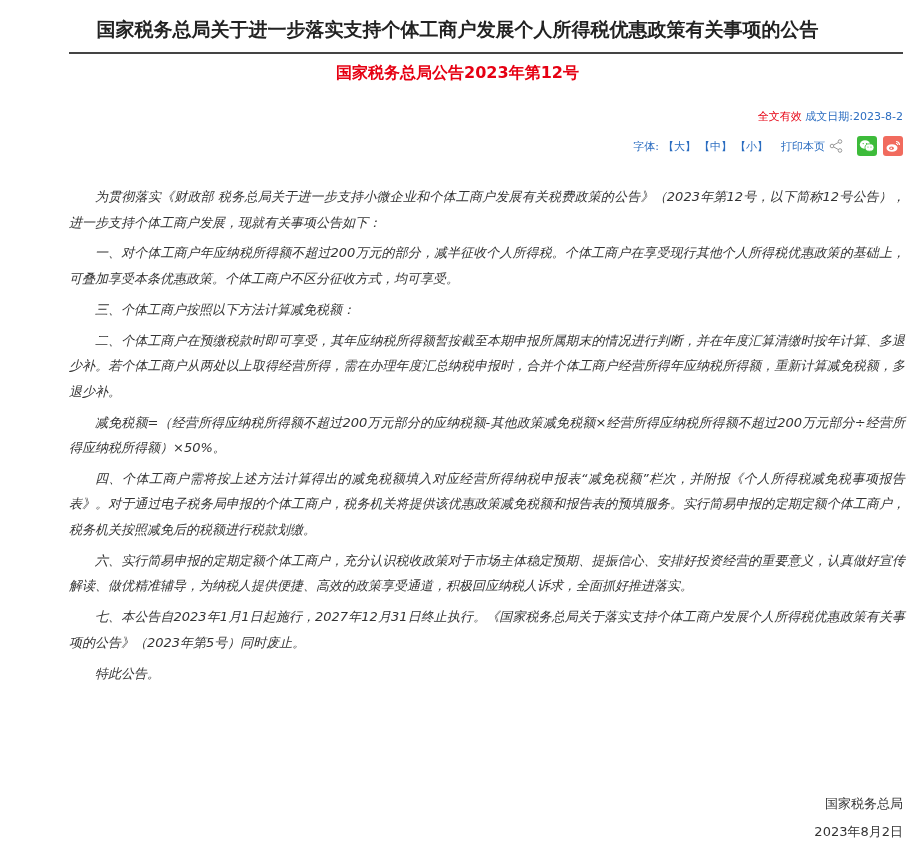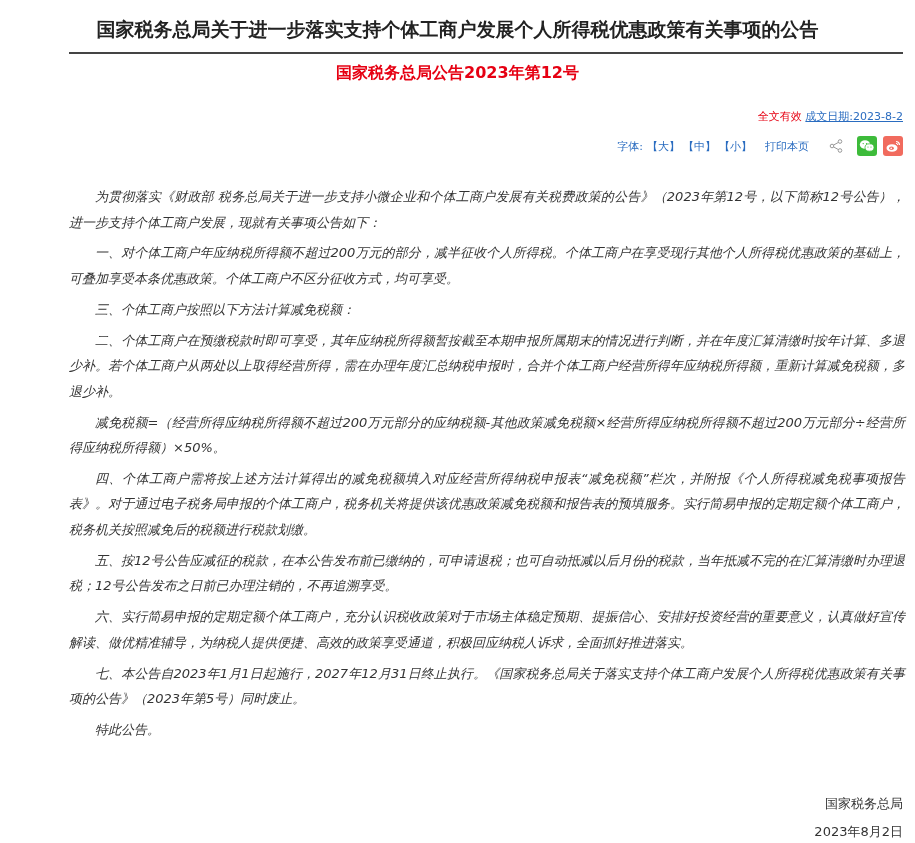--- a/index.html
+++ b/index.html
@@ -54,36 +54,35 @@
       font-size: 11px;
       line-height: 16px;
       white-space: nowrap;
     }
     .meta-row .validity {
       color: #e60012;
       margin-right: 0;
     }
     .meta-row .date {
       color: #2a6cc0;
-      text-decoration: underline;
     }
     .tools-row {
       position: absolute;
       right: 12px;
       top: 134px;
       height: 24px;
       display: flex;
       align-items: center;
       font-size: 11px;
       color: #2a6cc0;
       white-space: nowrap;
     }
     .tools-row .label { margin-right: 4px; }
     .tools-row .size-btn { cursor: pointer; margin-right: 3px; }
-    .tools-row .print-btn { cursor: pointer; margin-left: 10px; margin-right: 20px; }
+    .tools-row .print-btn { cursor: pointer; margin-left: 10px; margin-right: 4px; }
     .share-icon {
       width: 14px;
       height: 14px;
       margin-right: 8px;
       display: inline-block;
     }
     .social-btn {
       width: 20px;
       height: 20px;
       border-radius: 3px;
@@ -168,21 +167,20 @@
   </span>
 </div>
 
 <div class="content">
   <p>为贯彻落实《财政部 税务总局关于进一步支持小微企业和个体工商户发展有关税费政策的公告》（2023年第12号，以下简称12号公告），进一步支持个体工商户发展，现就有关事项公告如下：</p>
   <p>一、对个体工商户年应纳税所得额不超过200万元的部分，减半征收个人所得税。个体工商户在享受现行其他个人所得税优惠政策的基础上，可叠加享受本条优惠政策。个体工商户不区分征收方式，均可享受。</p>
   <p>三、个体工商户按照以下方法计算减免税额：</p>
   <p>二、个体工商户在预缴税款时即可享受，其年应纳税所得额暂按截至本期申报所属期末的情况进行判断，并在年度汇算清缴时按年计算、多退少补。若个体工商户从两处以上取得经营所得，需在办理年度汇总纳税申报时，合并个体工商户经营所得年应纳税所得额，重新计算减免税额，多退少补。</p>
   <p>减免税额=（经营所得应纳税所得额不超过200万元部分的应纳税额-其他政策减免税额×经营所得应纳税所得额不超过200万元部分÷经营所得应纳税所得额）×50%。</p>
   <p>四、个体工商户需将按上述方法计算得出的减免税额填入对应经营所得纳税申报表“减免税额”栏次，并附报《个人所得税减免税事项报告表》。对于通过电子税务局申报的个体工商户，税务机关将提供该优惠政策减免税额和报告表的预填服务。实行简易申报的定期定额个体工商户，税务机关按照减免后的税额进行税款划缴。</p>
-  <p>五、按12号公告应减征的税款，在本公告发布前已缴纳的，可申请退税；也可自动抵减以后月份的税款，当年抵减不完的在汇算清缴时办理退税；12号公告发布之日前已办理注销的，不再追溯享受。</p>
   <p>六、实行简易申报的定期定额个体工商户，充分认识税收政策对于市场主体稳定预期、提振信心、安排好投资经营的重要意义，认真做好宣传解读、做优精准辅导，为纳税人提供便捷、高效的政策享受通道，积极回应纳税人诉求，全面抓好推进落实。</p>
   <p>七、本公告自2023年1月1日起施行，2027年12月31日终止执行。《国家税务总局关于落实支持个体工商户发展个人所得税优惠政策有关事项的公告》（2023年第5号）同时废止。</p>
   <p>特此公告。</p>
 </div>
 
 <div class="signature">
   <div>国家税务总局</div>
   <div>2023年8月2日</div>
 </div>
 

